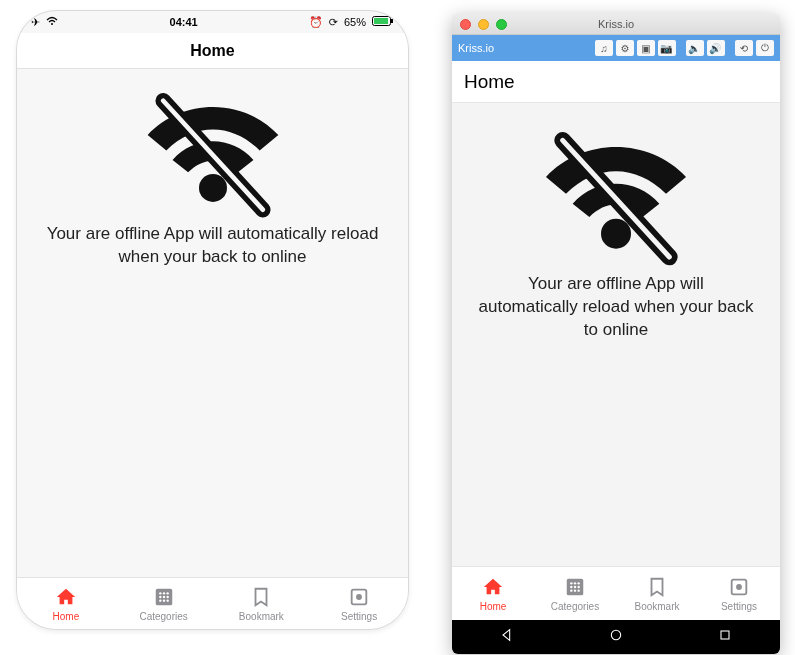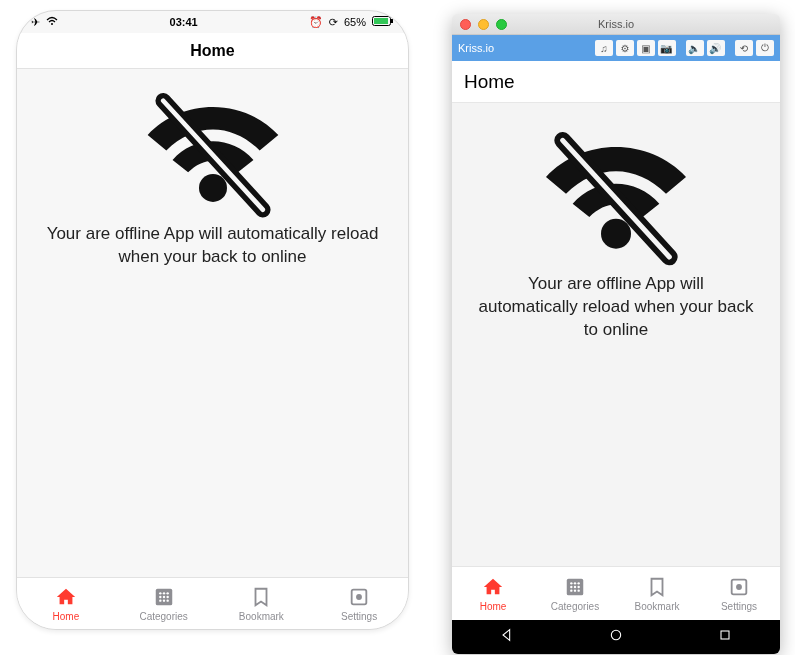--- a/index.html
+++ b/index.html
@@ -140,21 +140,21 @@
   <div class="ios-statusbar">
     <div class="left">
       <span>✈</span>
       <span>
         <svg width="12" height="10" viewBox="0 0 12 10">
             <path d="M1 4 Q6 -1 11 4 M3 6 Q6 3 9 6" stroke="#000" stroke-width="1.2" fill="none"></path>
             <circle cx="6" cy="8" r="1" fill="#000"></circle>
           </svg>
       </span>
     </div>
-    <div style="font-weight:600">03:41</div>
+    <div style="font-weight:600">04:41</div>
     <div class="right">
       <span>⏰</span>
       <span>⟳</span>
       <span>65%</span>
       <span>
         <svg width="22" height="10" viewBox="0 0 22 10">
             <rect x="0.5" y="0.5" width="18" height="9" rx="2" stroke="#000" fill="none"></rect>
             <rect x="2" y="2" width="14" height="6" fill="#34c759"></rect>
             <rect x="19" y="3" width="2" height="4" fill="#000"></rect>
           </svg>

